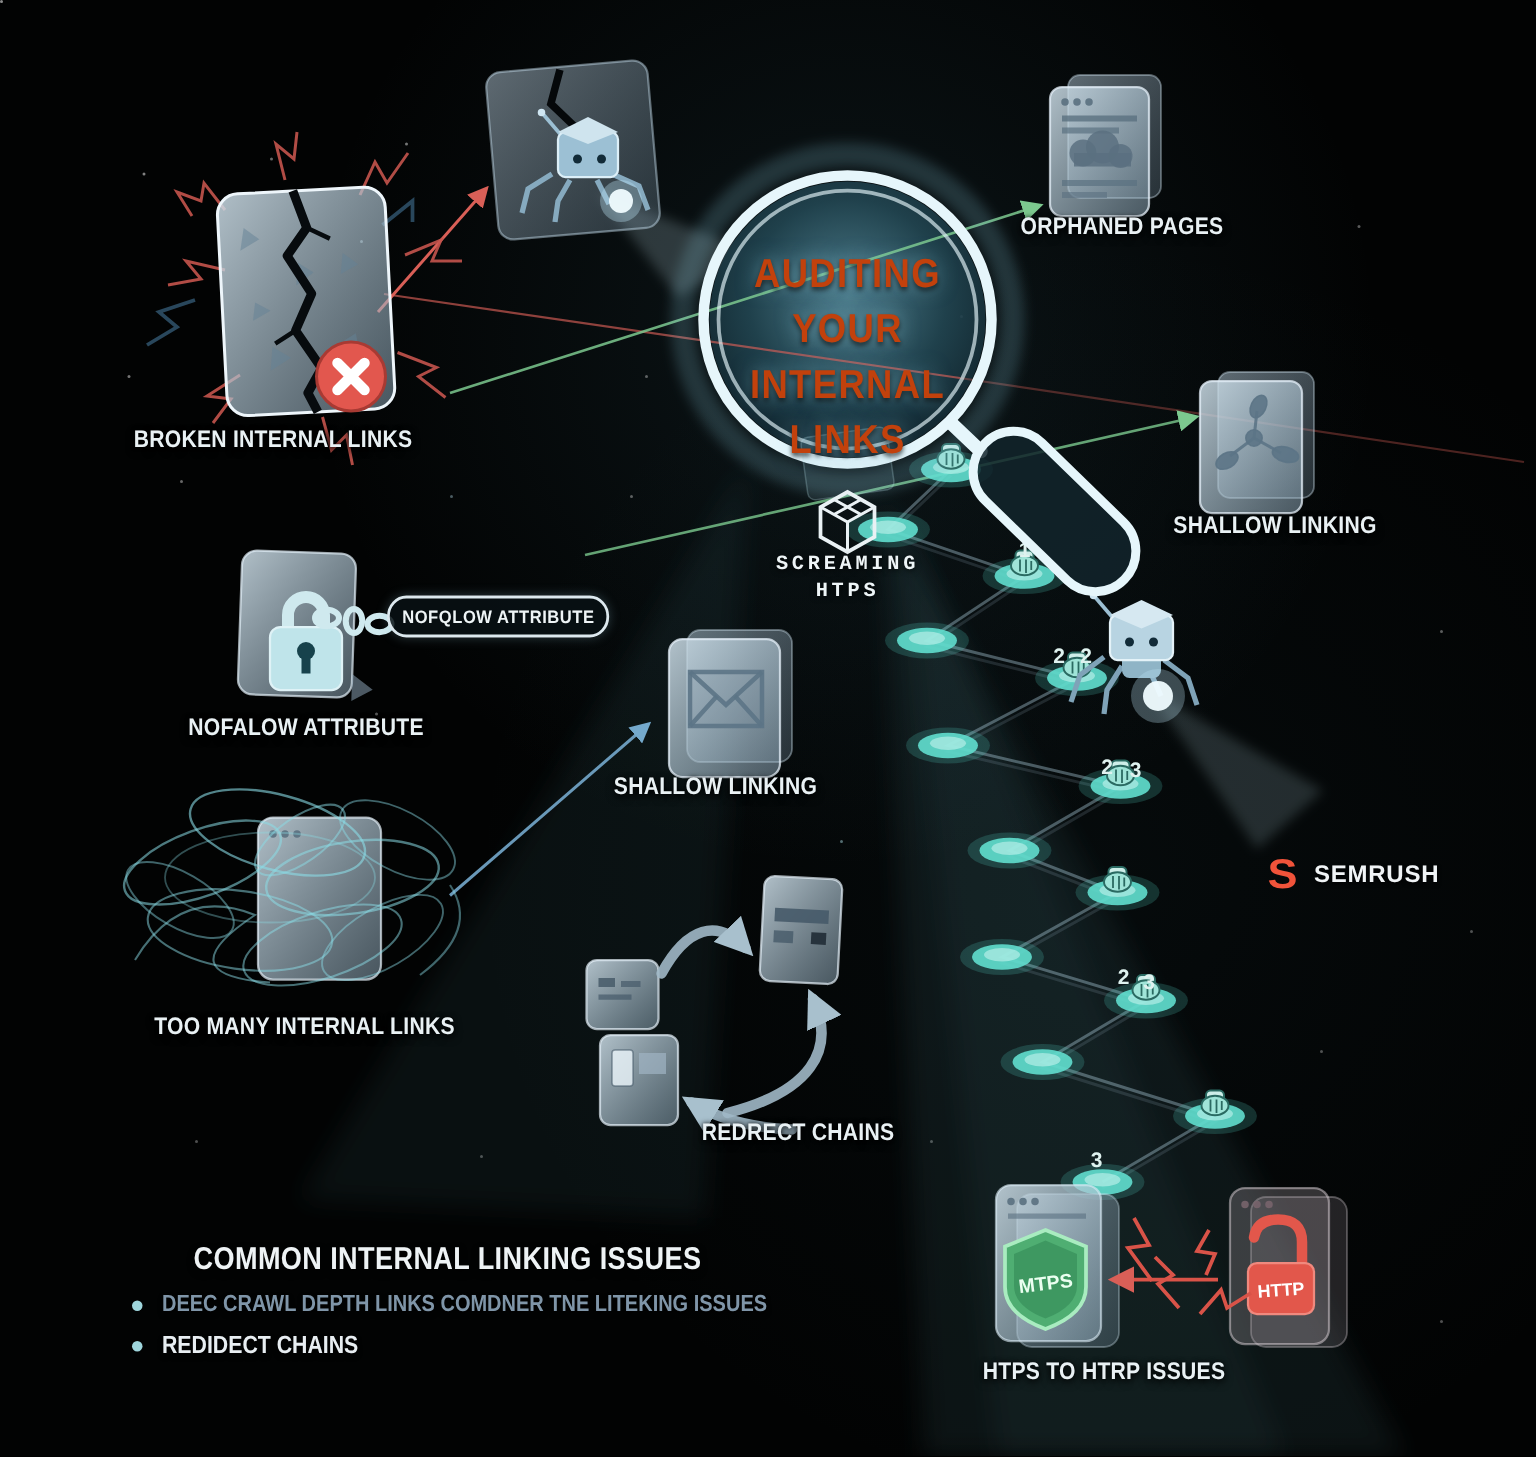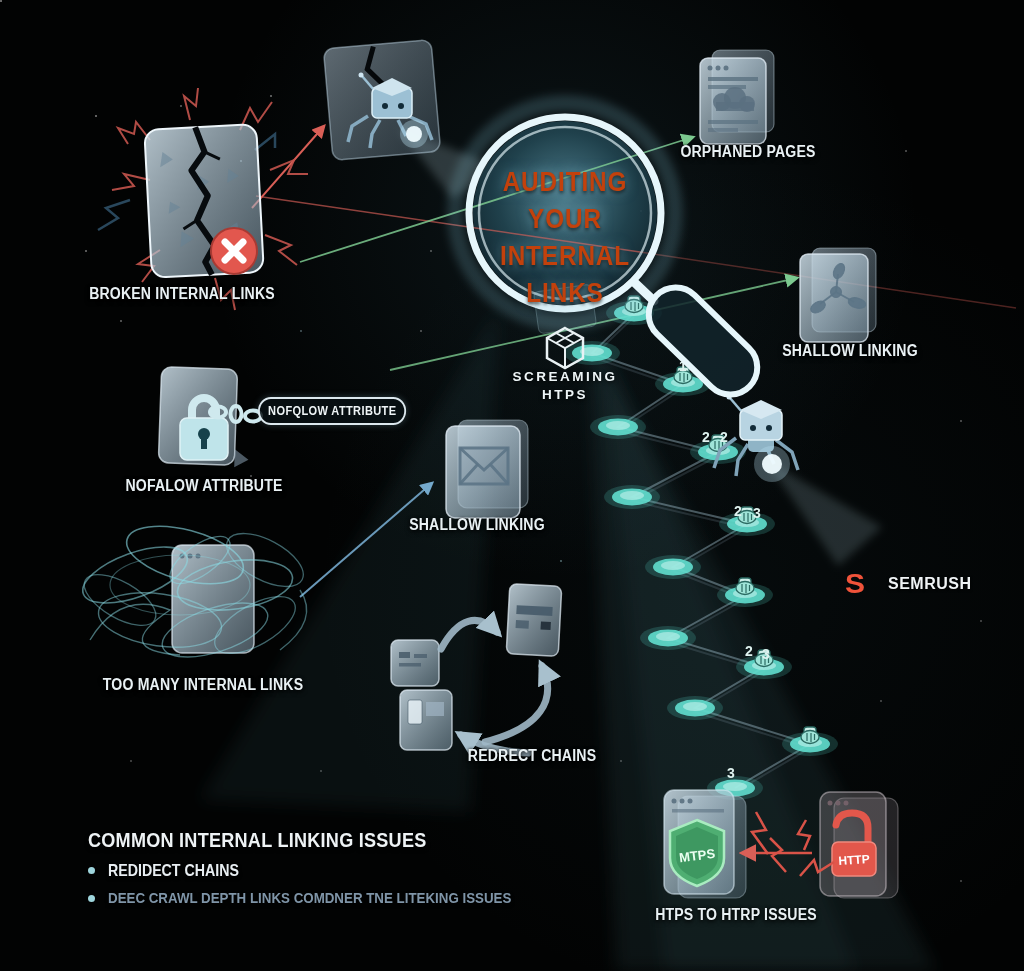--- a/index.html
+++ b/index.html
@@ -22,31 +22,31 @@
           130px 760px 0 rgba(255,255,255,.3),320px 770px 0 rgba(255,255,255,.3),
           560px 560px 0 rgba(180,230,240,.45),620px 760px 0 rgba(255,255,255,.3),
           880px 700px 0 rgba(255,255,255,.3),980px 620px 0 rgba(255,255,255,.3),
           420px 330px 0 rgba(255,255,255,.35),180px 105px 0 rgba(255,255,255,.4),
           250px 475px 0 rgba(255,255,255,.35),960px 880px 0 rgba(255,255,255,.3);}
   .mag-title{position:absolute;left:455px;top:164px;width:220px;text-align:center;
              color:#c2410c;font-weight:bold;font-size:27px;line-height:37px;letter-spacing:1px;
              text-shadow:0 0 14px rgba(150,215,235,.55),0 2px 4px rgba(0,0,0,.8);}
   .mag-title div{transform:scaleX(.9);}
   .sf-txt{position:absolute;text-align:center;color:#eef5f7;font-weight:bold;
-          letter-spacing:2.5px;font-size:13.5px;text-shadow:0 1px 4px rgba(0,0,0,.9);}
+          letter-spacing:2.5px;font-size:13.5px;text-shadow:0 1px 4px rgba(0,0,0,.9);font-family:Liberation Mono, monospace;}
   .pill{position:absolute;left:258px;top:397px;padding:5px 9px;border:2px solid #dce8ee;
         border-radius:16px;background:rgba(8,16,20,.85);color:#eef4f6;font-weight:bold;
         font-size:12px;letter-spacing:.4px;white-space:nowrap;
         box-shadow:0 0 8px rgba(160,210,230,.25);transform:scaleX(.92);transform-origin:0 50%;}
   .semrush{position:absolute;left:840px;top:568px;display:flex;align-items:center;}
   .sem-icon{width:30px;height:32px;color:#f0533a;font-weight:900;font-size:30px;line-height:32px;
             text-align:center;transform:scaleY(.92);}
-  .sem-name{color:#f0f4f6;font-weight:bold;font-size:16px;letter-spacing:.5px;margin-left:18px;
+  .sem-name{color:#f0f4f6;font-weight:bold;font-size:16px;letter-spacing:.5px;margin-left:6px;
             text-shadow:0 1px 3px rgba(0,0,0,.9);}
-  .summary{position:absolute;left:88px;top:828px;}
+  .summary{position:absolute;left:88px;top:828px;text-align:center;}
   .sum-head{color:#eef3f5;font-weight:bold;font-size:21px;letter-spacing:.3px;
             transform:scaleX(.86);transform-origin:0 50%;white-space:nowrap;
             text-shadow:0 2px 5px rgba(0,0,0,.9);}
   .bullet{display:flex;align-items:center;margin-top:9px;white-space:nowrap;}
   .bdot{width:7px;height:7px;border-radius:50%;background:#9fd6dd;margin-right:13px;flex:none;}
   .btxt{color:#e8eef2;font-weight:bold;font-size:16.5px;transform:scaleX(.86);
         transform-origin:0 50%;text-shadow:0 2px 4px rgba(0,0,0,.9);}
   .muted{color:#7f95a8;font-size:15.5px;}
 </style>
 </head>
@@ -406,20 +406,20 @@
   <div class="pill">NOFQLOW ATTRIBUTE</div>
   <div class="lbl ctr" style="left:203px;top:676px;">TOO MANY INTERNAL LINKS</div>
   <div class="lbl ctr" style="left:477px;top:516px;">SHALLOW LINKING</div>
   <div class="lbl ctr" style="left:532px;top:747px;">REDRECT CHAINS</div>
   <div class="lbl ctr" style="left:736px;top:906px;">HTPS TO HTRP ISSUES</div>
 
   <div class="summary">
     <div class="sum-head">COMMON INTERNAL LINKING ISSUES</div>
     <div class="bullet">
       <span class="bdot"></span>
-      <span class="btxt">REDIDECT CHAINS</span>
+      <span class="btxt muted">DEEC CRAWL DEPTH LINKS COMDNER TNE LITEKING ISSUES</span>
     </div>
     <div class="bullet">
       <span class="bdot"></span>
-      <span class="btxt muted">DEEC CRAWL DEPTH LINKS COMDNER TNE LITEKING ISSUES</span>
+      <span class="btxt">REDIDECT CHAINS</span>
     </div>
   </div>
 </div>
 
 </body></html>

